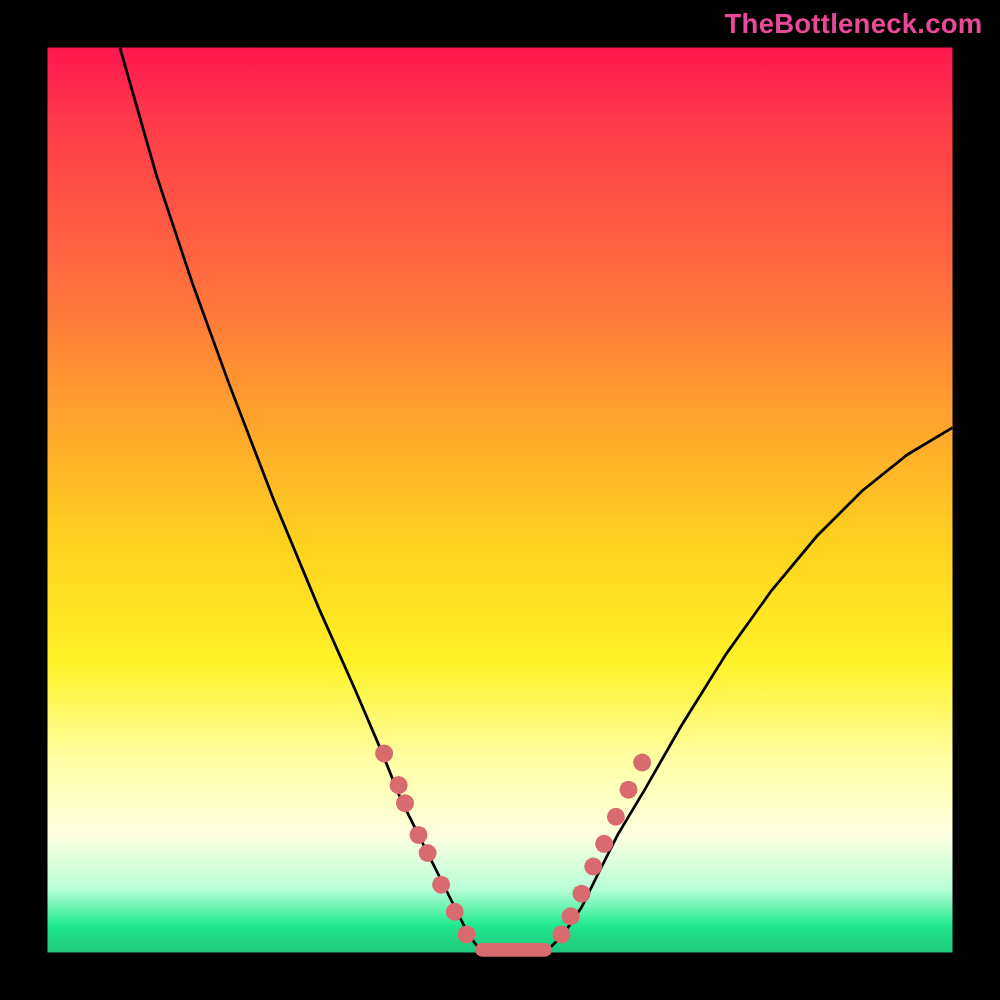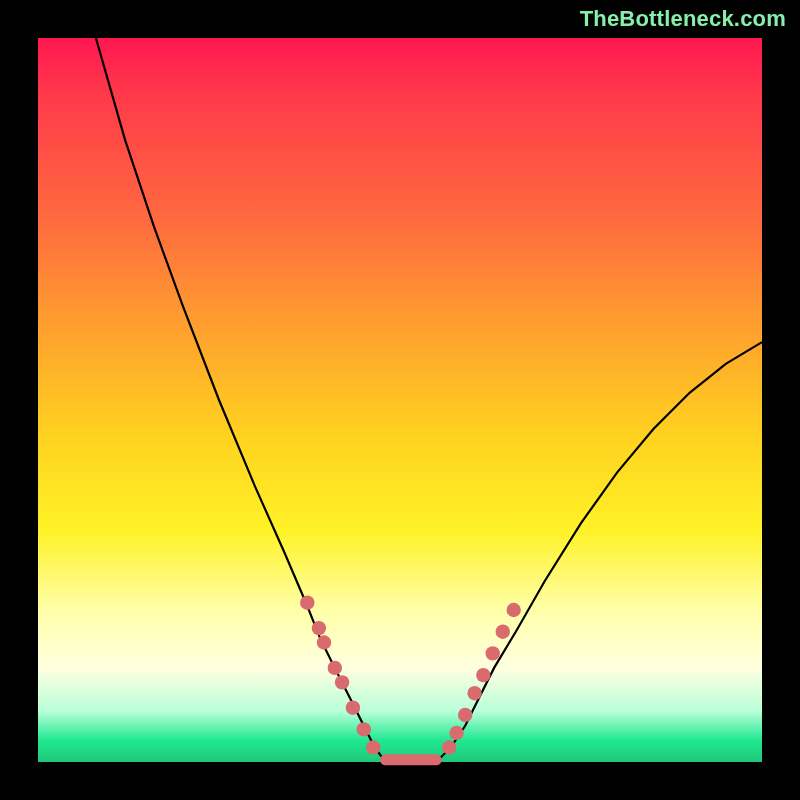--- a/index.html
+++ b/index.html
@@ -10,21 +10,21 @@
     background: #000;
     position: relative;
   }
   .watermark {
     position: absolute;
     top: 6px;
     right: 14px;
     font-family: Arial, Helvetica, sans-serif;
     font-size: 22px;
     font-weight: 600;
-    color: #86efac;
+    color: #ec4899;
     letter-spacing: 0.2px;
   }
   .plot {
     position: absolute;
     left: 38px;
     top: 38px;
     width: 724px;
     height: 724px;
     
     background: linear-gradient(to bottom,

